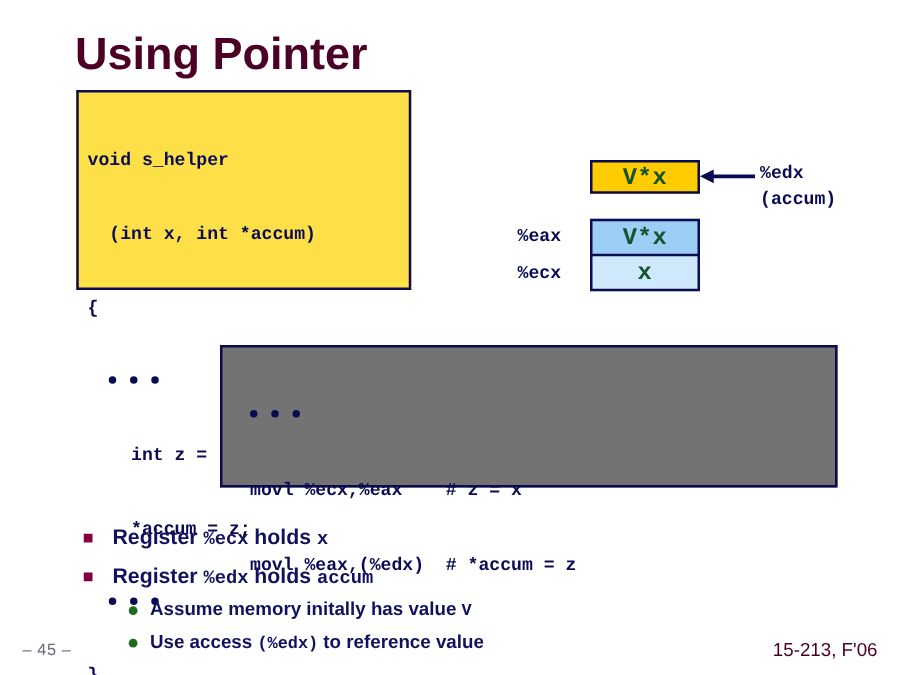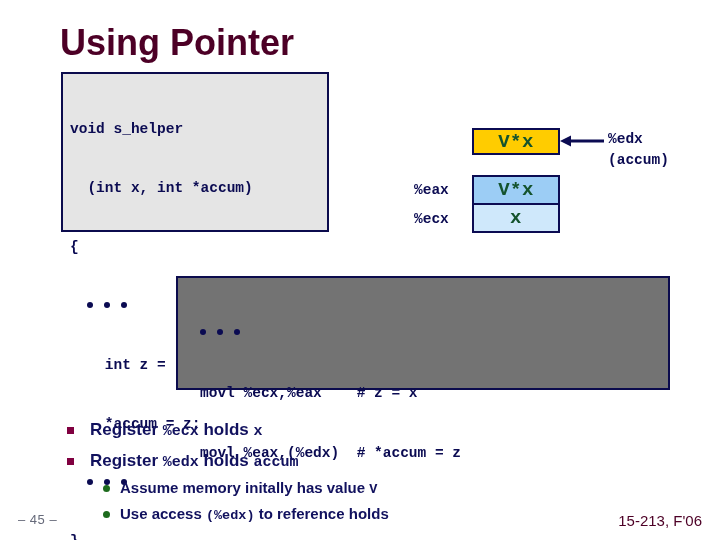--- a/index.html
+++ b/index.html
@@ -34,21 +34,21 @@
   }
 
   
   .code-box {
     position: absolute;
     left: 61px;
     top: 72px;
     width: 268px;
     height: 160px;
     border: 2px solid #0b0b4d;
-    background: #e5e5e5;
+    background: #fde047;
     box-sizing: border-box;
   }
   .code-text {
     position: absolute;
     left: 7px;
     top: 6px;
     font-family: "Liberation Mono", monospace;
     font-size: 14.5px;
     font-weight: bold;
     color: #0b0b52;
@@ -292,20 +292,20 @@
     <div class="bullet-l1">
       <span class="marker"></span><span>Register </span><span class="mono">%edx</span><span> holds </span><span class="mono">accum</span>
     </div>
   </div>
 
   <div class="sub-list">
     <div class="bullet-l2">
       <span class="marker"></span><span>Assume memory initally has value </span><span class="mono">V</span><span></span>
     </div>
     <div class="bullet-l2">
-      <span class="marker"></span><span>Use access </span><span class="mono">(%edx)</span><span> to reference holds</span>
+      <span class="marker"></span><span>Use access </span><span class="mono">(%edx)</span><span> to reference value</span>
     </div>
   </div>
 
   <div class="page-number">– 45 –</div>
   <div class="course-tag">15-213, F'06</div>
 
 </div>
 
 </body></html>

